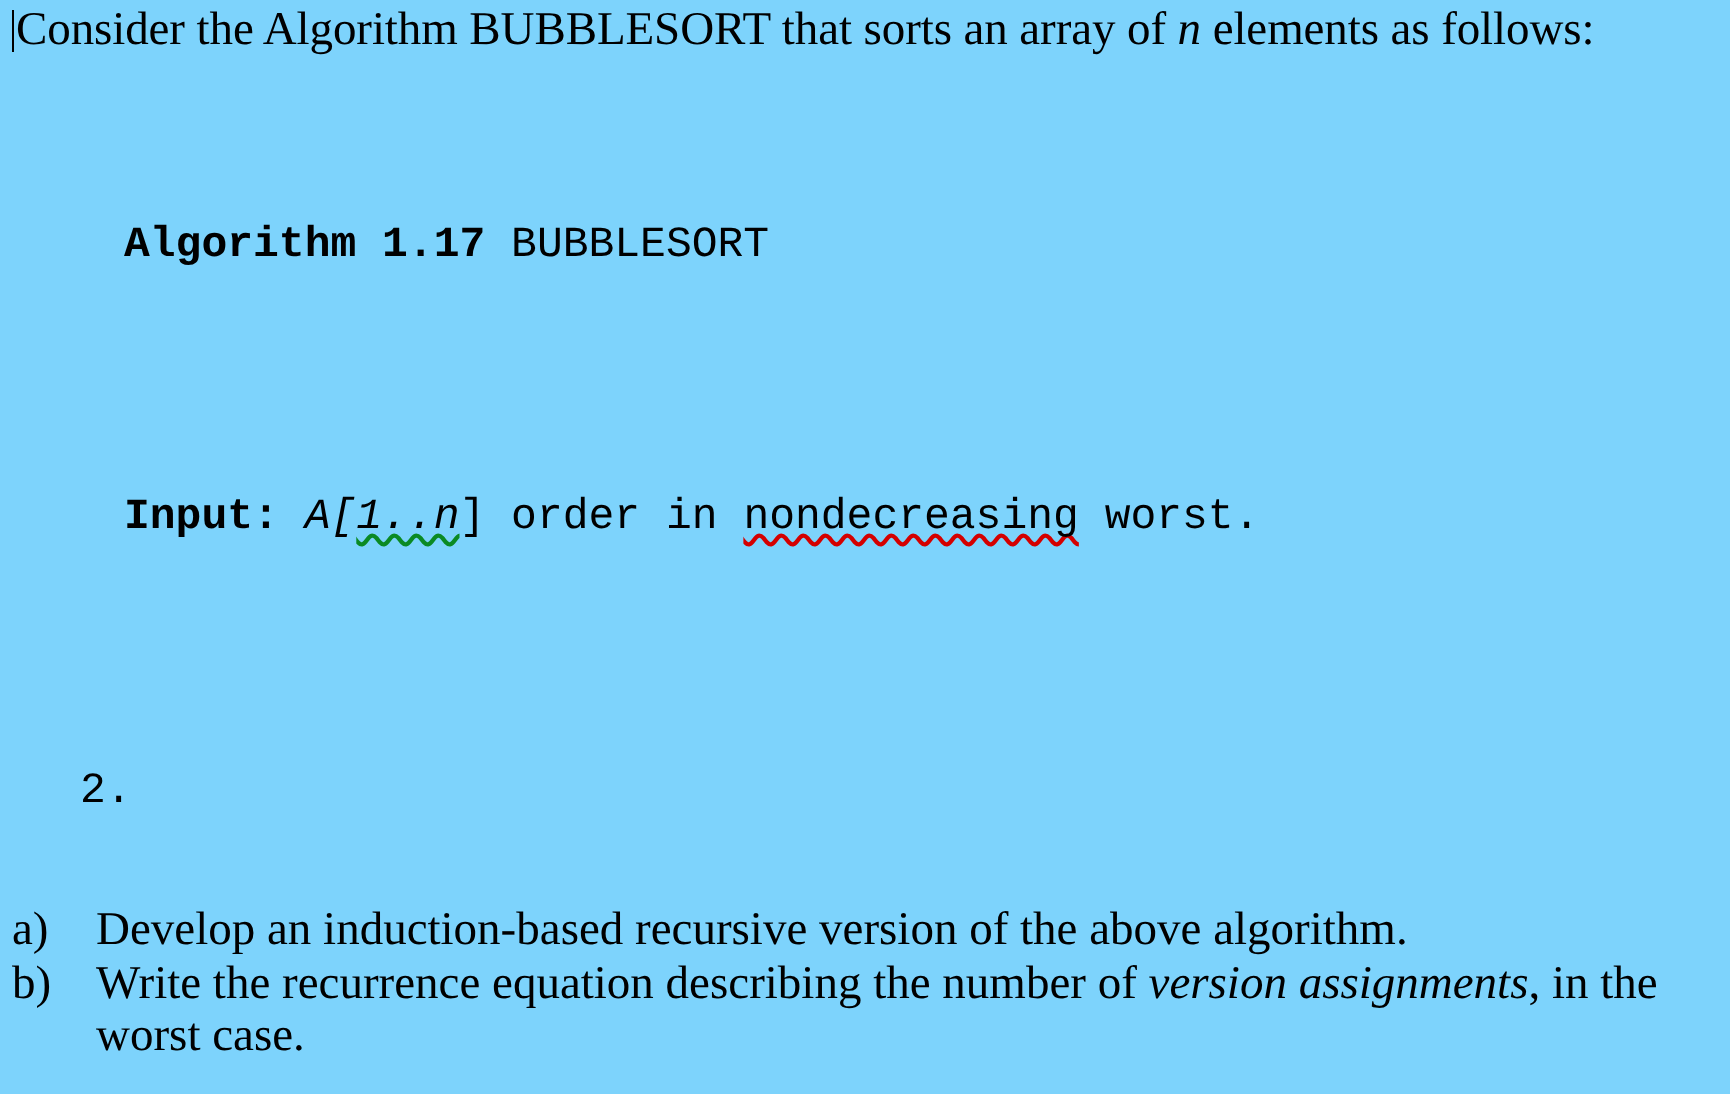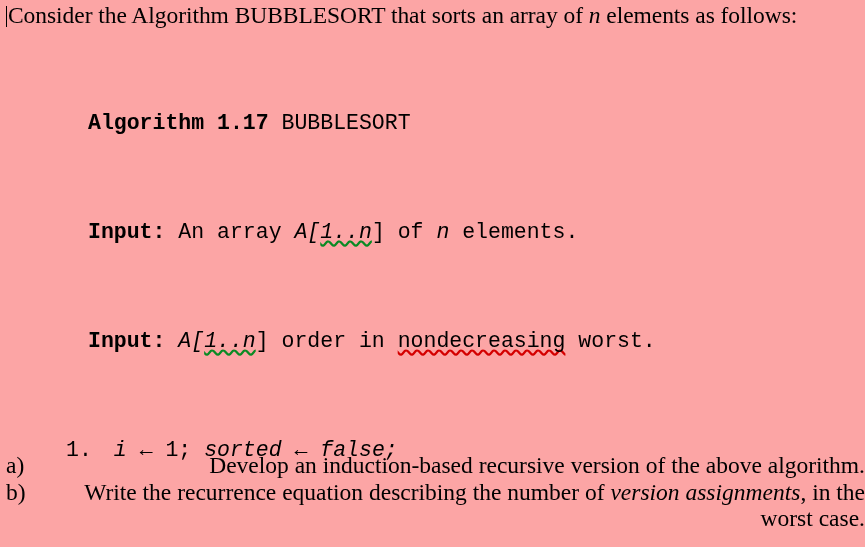--- a/index.html
+++ b/index.html
@@ -12,21 +12,21 @@
     height: 547px;
     overflow: hidden;
     font-family: "Liberation Serif", "DejaVu Serif", serif;
     color: #000000;
   }
 
   .page {
     position: relative;
     width: 865px;
     height: 547px;
-    background: #fca5a5;
+    background: #7dd3fc;
   }
 
   
   .intro {
     position: absolute;
     left: 6px;
     top: 2px;
     font-family: "Liberation Serif", "DejaVu Serif", serif;
     font-size: 23.5px;
     line-height: 26px;
@@ -49,21 +49,20 @@
     left: 0;
     top: 28px;
     font-family: "Liberation Mono", "DejaVu Sans Mono", monospace;
     font-size: 21.5px;
     line-height: 27.3px;
     white-space: pre;
   }
   .code .row {
     height: 27.3px;
     white-space: pre;
-    padding-left: 26px;
   }
   .code .num {
     display: inline-block;
     width: 62px;
     text-align: left;
     padding-left: 40px;
     box-sizing: border-box;
   }
   .var { font-style: italic; }
   .hdr { font-weight: bold; }
@@ -93,39 +92,36 @@
   .q-item {
     display: flex;
     align-items: flex-start;
   }
   .q-marker {
     width: 42px;
     flex: 0 0 42px;
   }
   .q-text {
     flex: 1 1 auto;
-    text-align: right;
   }
 </style>
 </head>
 <body>
 
 <div class="page">
 
   <div class="intro"><span class="caret"></span><span>Consider the Algorithm BUBBLESORT that sorts an array of </span><span class="it">n</span><span> elements as follows:</span></div>
 
   <div class="code">
 
     <div class="row"><span class="num"></span><span class="hdr">Algorithm 1.17</span> <span>BUBBLESORT</span></div>
 
-    <div class="row"><span class="num"></span><span class="hdr">Input:</span><span> An array </span><span class="var">A[</span><span class="var sq-green">1..n</span><span>]</span><span> of </span><span class="var">n</span><span> elements.</span></div>
 
     <div class="row"><span class="num"></span><span class="hdr">Input:</span><span class="var"> A[</span><span class="var sq-green">1..n</span><span>]</span><span> order in </span><span class="sq-red">nondecreasing</span><span> worst.</span></div>
 
-    <div class="row"><span class="num">1.</span><span>  </span><span class="var">i</span> <span>←</span><span> 1; </span><span class="var">sorted</span> <span>←</span> <span class="var">false;</span></div>
 
     <div class="row"><span class="num">2.</span>   </div>
 
     
 
     
 
     
 
     

